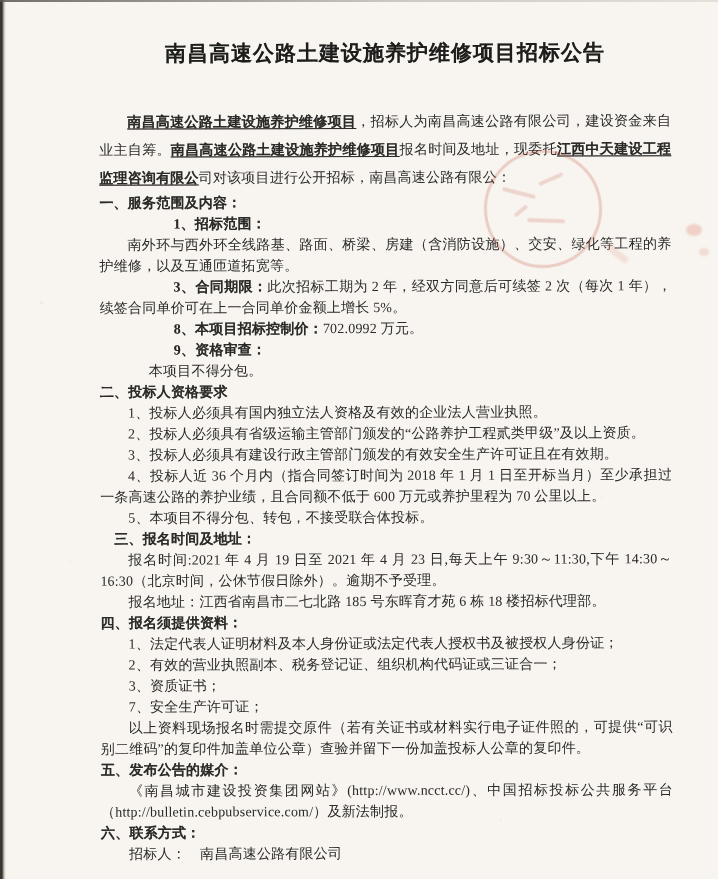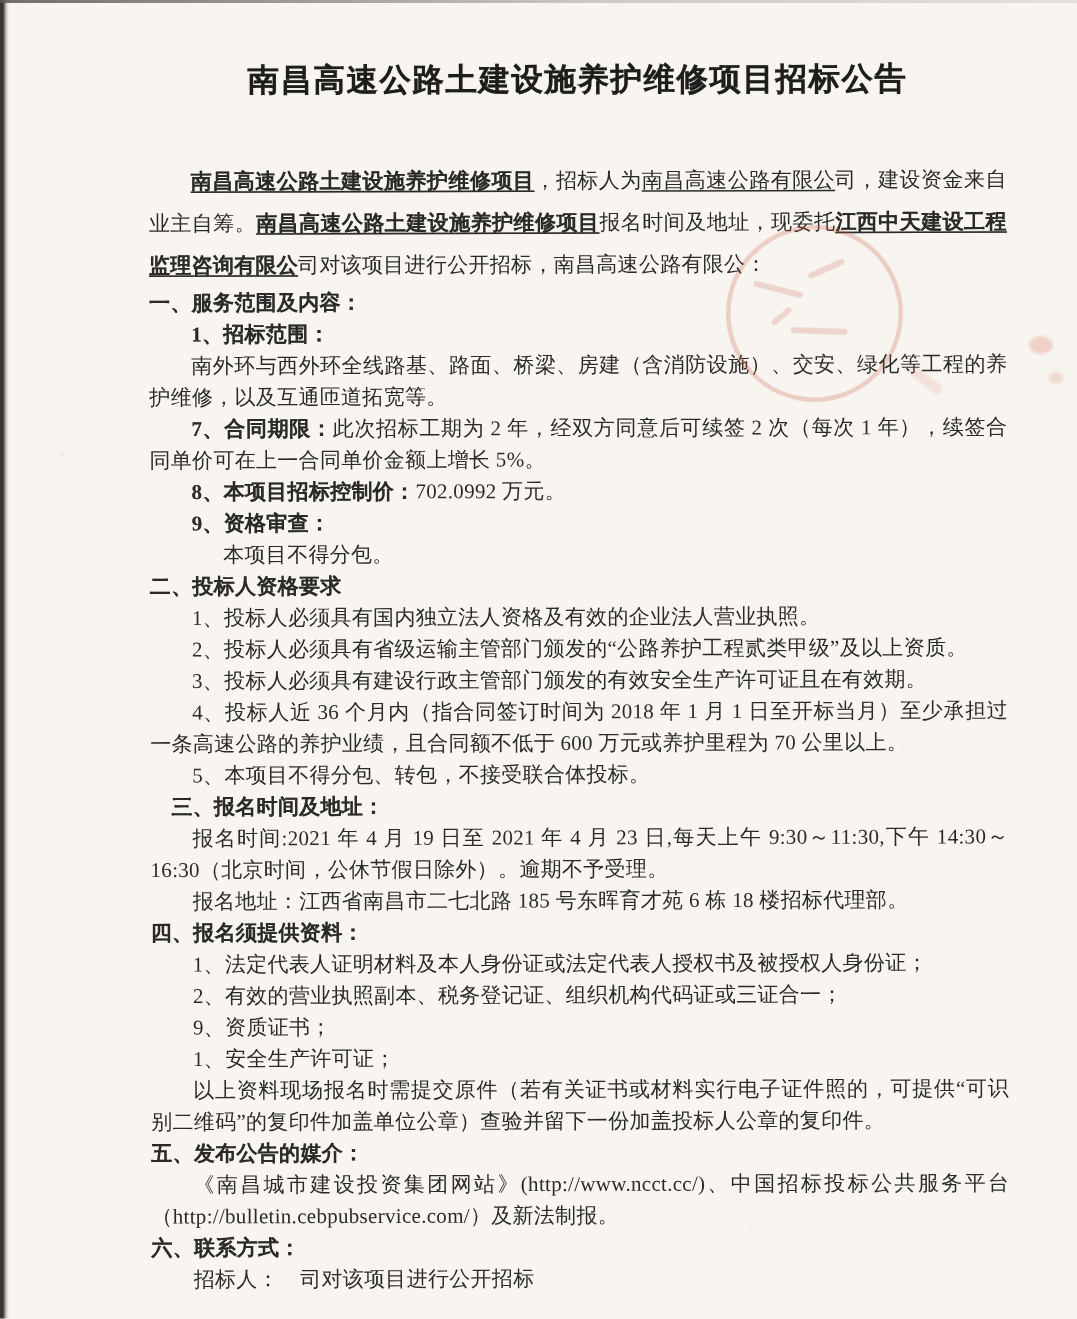--- a/index.html
+++ b/index.html
@@ -43,30 +43,30 @@
     color: #1d1d1b;
     text-shadow: 0 0 .5px rgba(0,0,0,.45);
   }
   p { margin: 0; text-align: justify; }
   .opening {
     margin-top: 40px;
     line-height: 28px;
     text-indent: 2em;
   }
   .bu { font-weight: 700; text-decoration: underline; text-underline-offset: 2px; text-shadow: 0 0 .4px rgba(0,0,0,.4); }
-  .u  { text-decoration: underline; text-underline-offset: 2px; }
+  .u  { text-underline-offset: 2px; }
   .heading {
     font-weight: 700;
     line-height: 21px;
     text-shadow: 0 0 .4px rgba(0,0,0,.4);
   }
   .h-ind { text-indent: 1em; }
   .item { line-height: 21px; text-indent: 2em; }
   .deep { text-indent: 3.5em; }
-  .lbl { font-weight: 700; text-shadow: 0 0 .4px rgba(0,0,0,.4); }
+  .lbl { font-weight: 700; text-shadow: 0 0 .4px rgba(0,0,0,.4); margin-left: 46px; }
   
   .seal {
     position: absolute; left: 484px; top: 150px;
     width: 112px; height: 112px;
     border: 3px solid rgba(197,87,68,.26);
     border-radius: 50%;
     transform: rotate(-10deg);
     filter: blur(.4px);
     z-index: 3;
     pointer-events: none;
@@ -89,48 +89,48 @@
 
 <div class="page">
 
   <h1 class="doc-title">南昌高速公路土建设施养护维修项目招标公告</h1>
 
   <p class="opening"><span class="bu">南昌高速公路土建设施养护维修项目</span><span>，招标人为</span><span class="u">南昌高速公路有限公</span><span>司，建设资金来自业主自筹。</span><span class="bu">南昌高速公路土建设施养护维修项目</span><span>报名时间及地址，现委托</span><span class="bu">江西中天建设工程监理咨询有限公</span><span>司对该项目进行公开招标，南昌高速公路有限公：</span></p>
 
   <p class="heading">一、服务范围及内容：</p>
   <p class="item"><span class="lbl">1、招标范围：</span><span></span></p>
   <p class="item"><span>南外环与西外环全线路基、路面、桥梁、房建（含消防设施）、交安、绿化等工程的养护维修，以及互通匝道拓宽等。</span></p>
-  <p class="item"><span class="lbl">7、合同期限：</span><span>此次招标工期为 2 年，经双方同意后可续签 2 次（每次 1 年），续签合同单价可在上一合同单价金额上增长 5%。</span></p>
+  <p class="item"><span class="lbl">3、合同期限：</span><span>此次招标工期为 2 年，经双方同意后可续签 2 次（每次 1 年），续签合同单价可在上一合同单价金额上增长 5%。</span></p>
   <p class="item"><span class="lbl">8、本项目招标控制价：</span><span>702.0992 万元。</span></p>
   <p class="item"><span class="lbl">9、资格审查：</span><span></span></p>
   <p class="item deep"><span>本项目不得分包。</span></p>
 
   <p class="heading">二、投标人资格要求</p>
   <p class="item"><span>1、投标人必须具有国内独立法人资格及有效的企业法人营业执照。</span></p>
   <p class="item"><span>2、投标人必须具有省级运输主管部门颁发的“公路养护工程贰类甲级”及以上资质。</span></p>
   <p class="item"><span>3、投标人必须具有建设行政主管部门颁发的有效安全生产许可证且在有效期。</span></p>
   <p class="item"><span>4、投标人近 36 个月内（指合同签订时间为 2018 年 1 月 1 日至开标当月）至少承担过一条高速公路的养护业绩，且合同额不低于 600 万元或养护里程为 70 公里以上。</span></p>
   <p class="item"><span>5、本项目不得分包、转包，不接受联合体投标。</span></p>
 
   <p class="heading h-ind">三、报名时间及地址：</p>
   <p class="item"><span>报名时间:2021 年 4 月 19 日至 2021 年 4 月 23 日,每天上午 9:30～11:30,下午 14:30～16:30（北京时间，公休节假日除外）。逾期不予受理。</span></p>
   <p class="item"><span>报名地址：江西省南昌市二七北路 185 号东晖育才苑 6 栋 18 楼招标代理部。</span></p>
 
   <p class="heading">四、报名须提供资料：</p>
   <p class="item"><span>1、法定代表人证明材料及本人身份证或法定代表人授权书及被授权人身份证；</span></p>
   <p class="item"><span>2、有效的营业执照副本、税务登记证、组织机构代码证或三证合一；</span></p>
-  <p class="item"><span>9、资质证书；</span></p>
-  <p class="item"><span>1、安全生产许可证；</span></p>
+  <p class="item"><span>3、资质证书；</span></p>
+  <p class="item"><span>7、安全生产许可证；</span></p>
   <p class="item"><span>以上资料现场报名时需提交原件（若有关证书或材料实行电子证件照的，可提供“可识别二维码”的复印件加盖单位公章）查验并留下一份加盖投标人公章的复印件。</span></p>
 
   <p class="heading">五、发布公告的媒介：</p>
   <p class="item"><span>《南昌城市建设投资集团网站》(http://www.ncct.cc/)、中国招标投标公共服务平台（http://bulletin.cebpubservice.com/）及新法制报。</span></p>
 
   <p class="heading">六、联系方式：</p>
-  <p class="item"><span>招标人：　司对该项目进行公开招标</span></p>
+  <p class="item"><span>招标人：　南昌高速公路有限公司</span></p>
 
 </div>
 
 <div class="seal">
   <div class="m m1"></div>
   <div class="m m2"></div>
   <div class="m m3"></div>
   <div class="m m4"></div>
 </div>
 <div class="smudge smudge1"></div>

